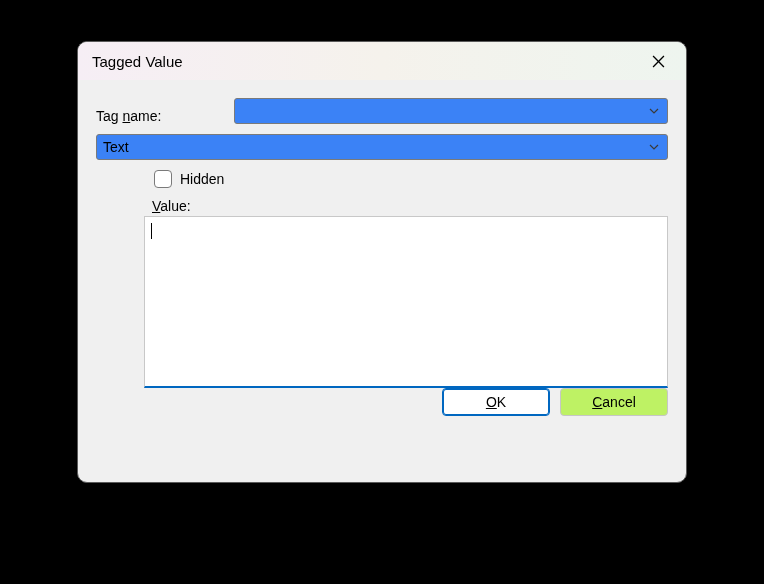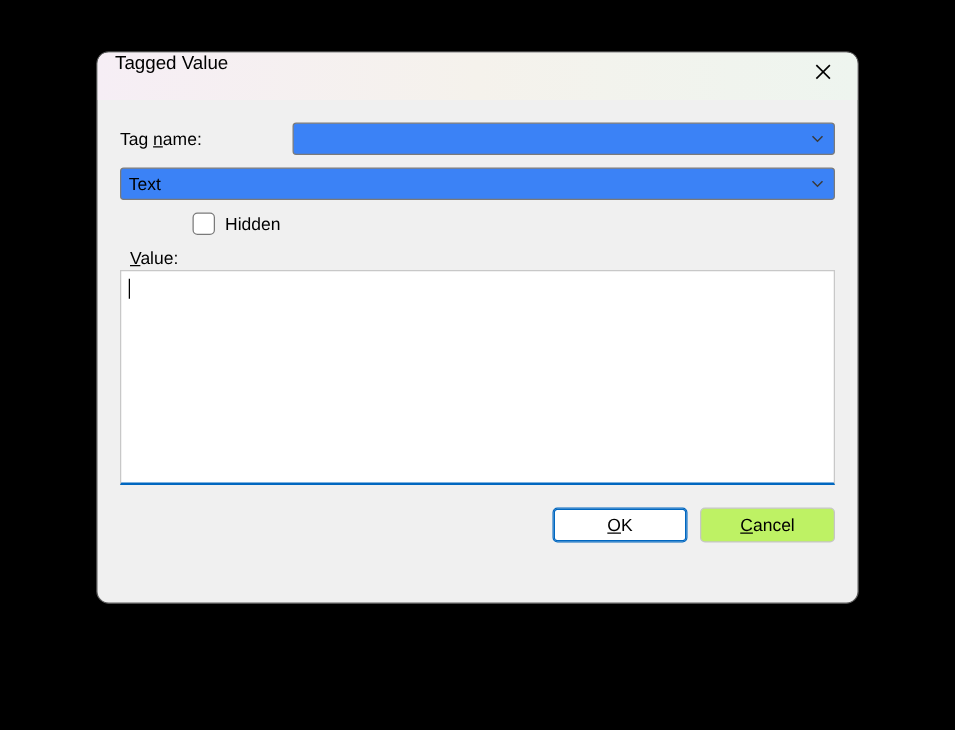--- a/index.html
+++ b/index.html
@@ -17,20 +17,21 @@
     width: 610px; height: 442px;
     background: #f0f0f0;
     border: 1px solid #5a5a5a;
     border-radius: 10px;
     overflow: hidden;
     box-shadow: 0 8px 24px rgba(0,0,0,0.4);
   }
   .titlebar {
     height: 38px;
     display: flex;
+    align-items: center;
     padding: 0 6px 0 14px;
     background: linear-gradient(90deg, #f6eef5 0%, #f5f2ec 50%, #eef5ef 100%);
   }
   .title-text {
     flex: 1;
     font-size: 15px;
   }
   .close-btn {
     width: 44px; height: 30px;
     display: flex;
@@ -39,21 +40,21 @@
     border-radius: 4px;
     cursor: default;
   }
   .close-btn svg { width: 13px; height: 13px; }
 
   .body {
     padding: 18px 18px 14px 18px;
   }
   .row {
     display: flex;
-    align-items: center;
+    align-items: flex-end;
     margin-bottom: 10px;
   }
   .label-col {
     width: 138px;
     font-size: 14px;
   }
   .field-col {
     flex: 1;
   }
   .mn { text-decoration: underline; }
@@ -86,20 +87,21 @@
   .checkbox {
     width: 18px; height: 18px;
     border: 1px solid #7a7a7a;
     border-radius: 4px;
     background: #fff;
     margin-right: 8px;
   }
 
   .value-group {
     margin-top: 8px;
+    margin-left: 48px;
   }
   .value-label {
     font-size: 14px;
     padding-left: 8px;
   }
   .textarea {
     width: 100%;
     height: 172px;
     background: #fff;
     border: 1px solid #c8c8c8;
@@ -116,21 +118,20 @@
     width: 1px; height: 16px;
     background: #000;
     vertical-align: top;
     margin-top: 2px;
   }
 
   .button-row {
     display: flex;
     justify-content: flex-end;
     gap: 10px;
-    margin-top: 18px;
   }
   .btn {
     width: 108px; height: 28px;
     background: #bef264;
     border: 1px solid #c6c6c6;
     border-radius: 4px;
     display: flex;
     align-items: center;
     justify-content: center;
     font-size: 14px;

